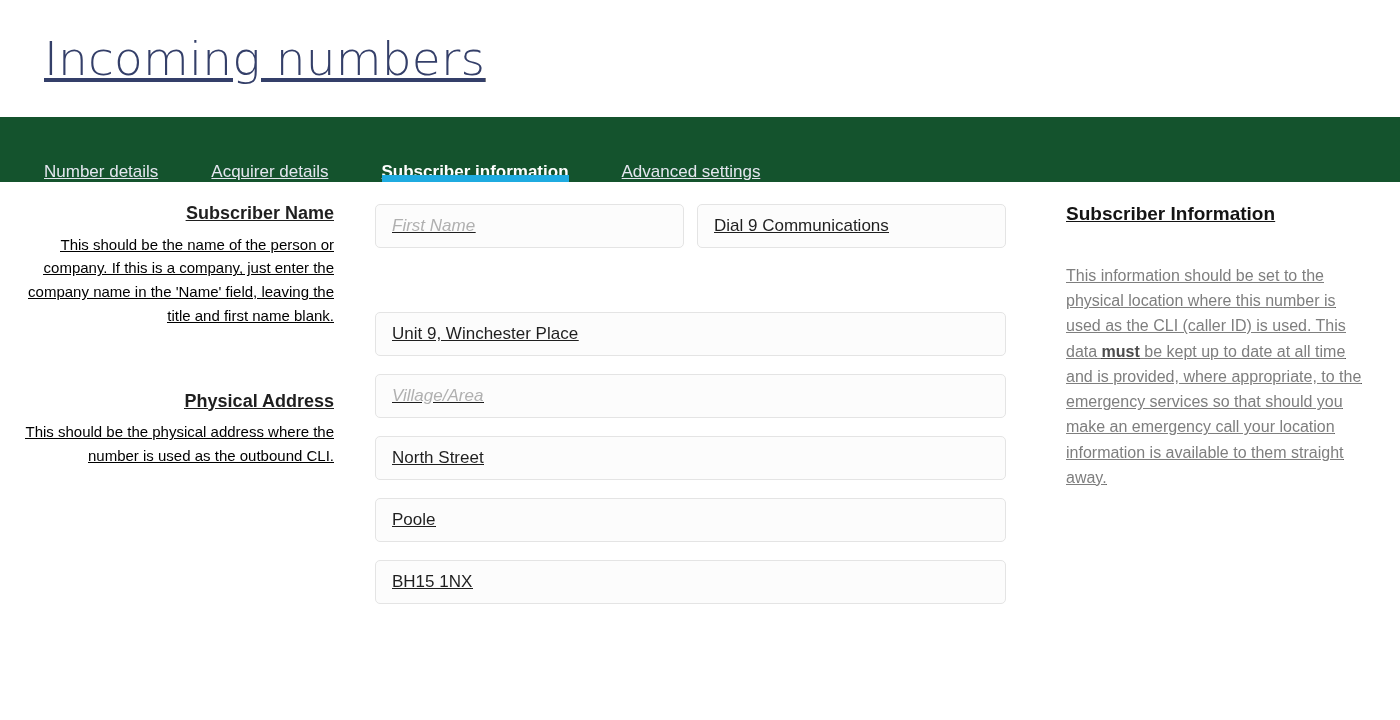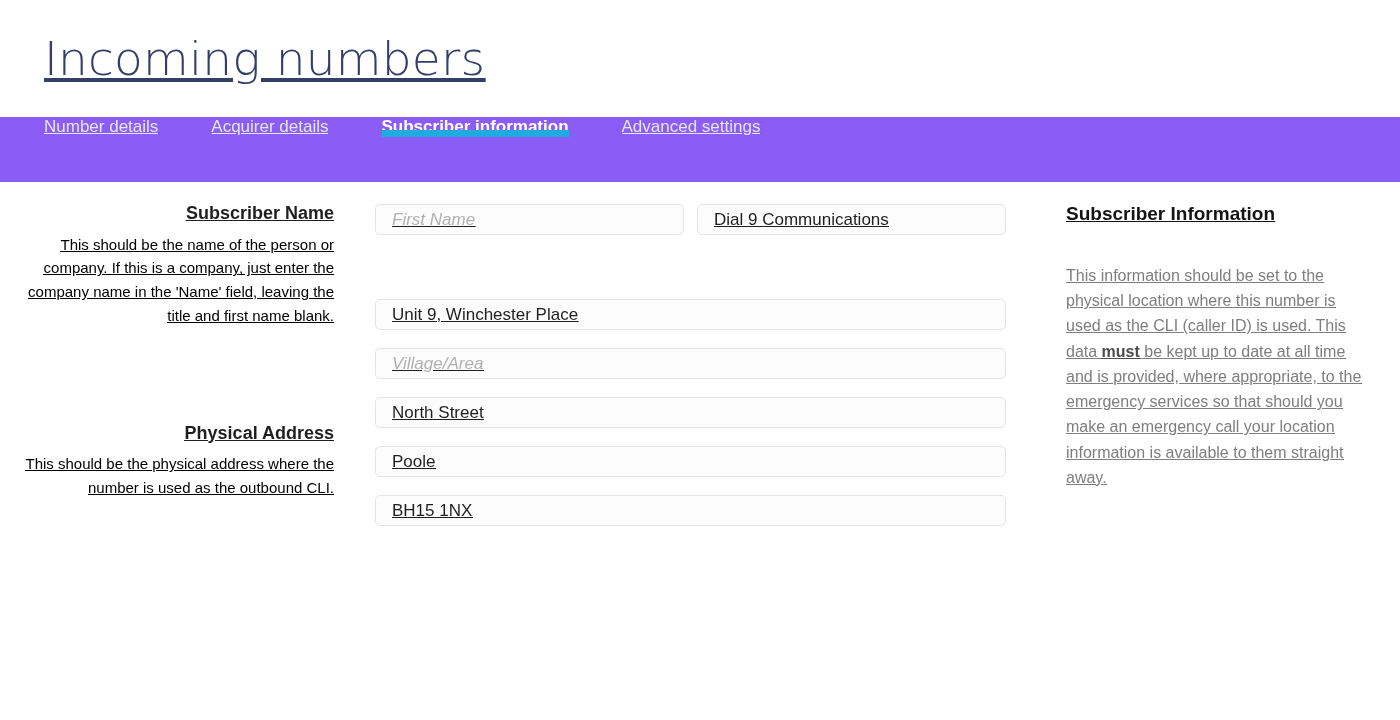--- a/index.html
+++ b/index.html
@@ -32,23 +32,23 @@
     font-size: 47px;
     font-weight: 300;
     letter-spacing: 0.2px;
     color: #343f69;
     line-height: 1;
   }
 
   
   .tabbar {
     height: 65px;
-    background: #8b5cf6;
-    display: flex;
-    align-items: flex-start;
+    background: #14532d;
+    display: flex;
+    align-items: flex-end;
     padding-left: 44px;
   }
   .tab {
     position: relative;
     display: flex;
     align-items: center;
     color: #e4e6ef;
     font-size: 17px;
     font-weight: 400;
     white-space: nowrap;
@@ -103,31 +103,31 @@
     line-height: 1.1;
     margin-bottom: 9px;
   }
   .field-help {
     font-size: 15px;
     font-weight: 400;
     color: #000000;
     line-height: 1.58;
   }
   .label-block { margin-bottom: 0; }
-  .label-block.addr { margin-top: 96px; }
+  .label-block.addr { margin-top: 64px; }
 
   
   .input-row {
     display: flex;
     gap: 13px;
     margin-bottom: 8px;
   }
   .txt {
     display: block;
-    height: 31px;
+    height: 44px;
     border: 1px solid #e4e4e4;
     border-radius: 5px;
     background: #fcfcfc;
     font-family: "Liberation Sans", sans-serif;
     font-size: 17px;
     color: #1f1f1f;
     padding: 0 16px;
     outline: none;
     width: 100%;
   }

